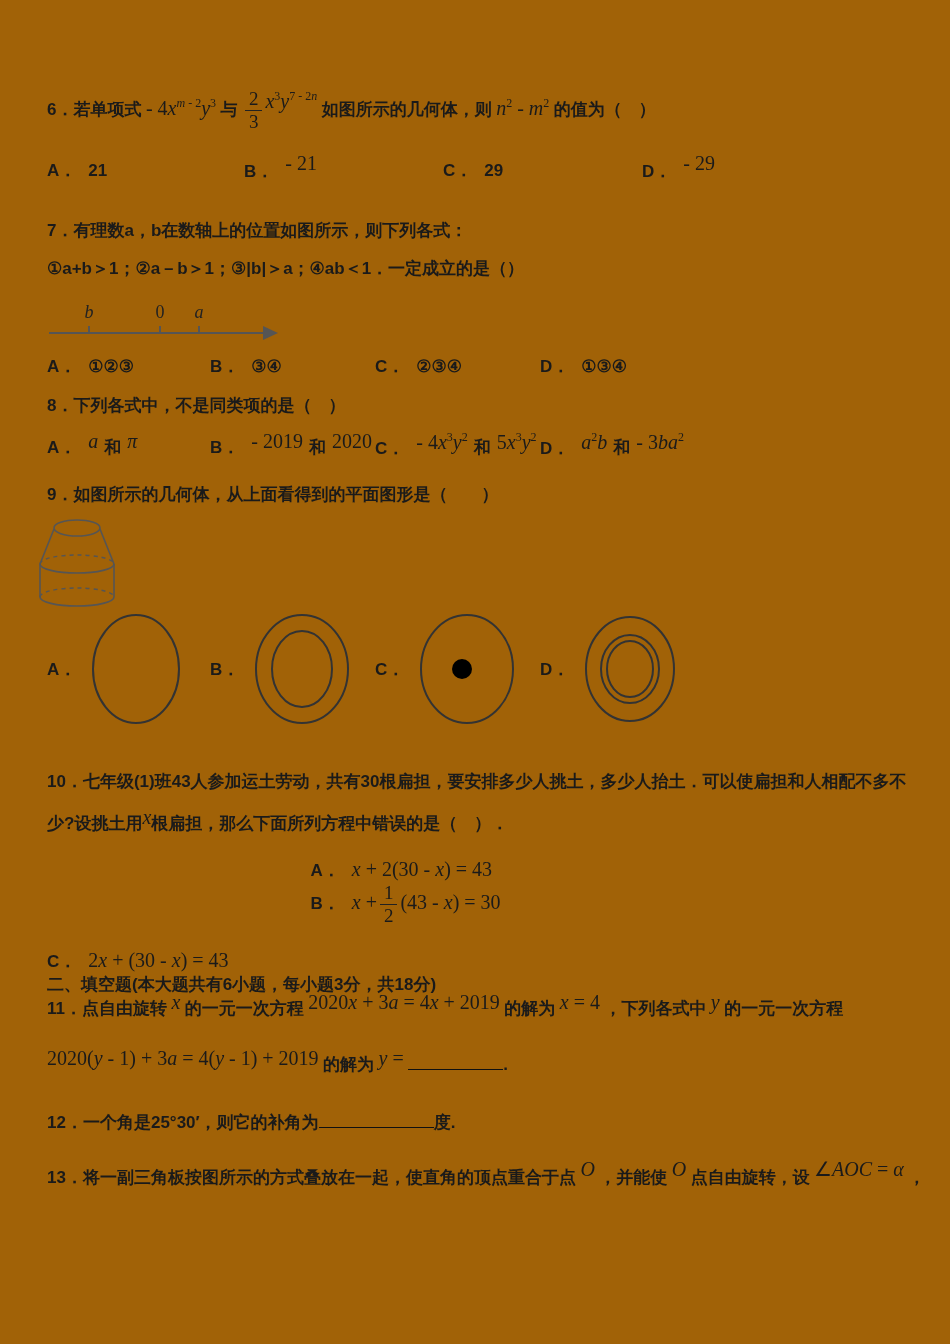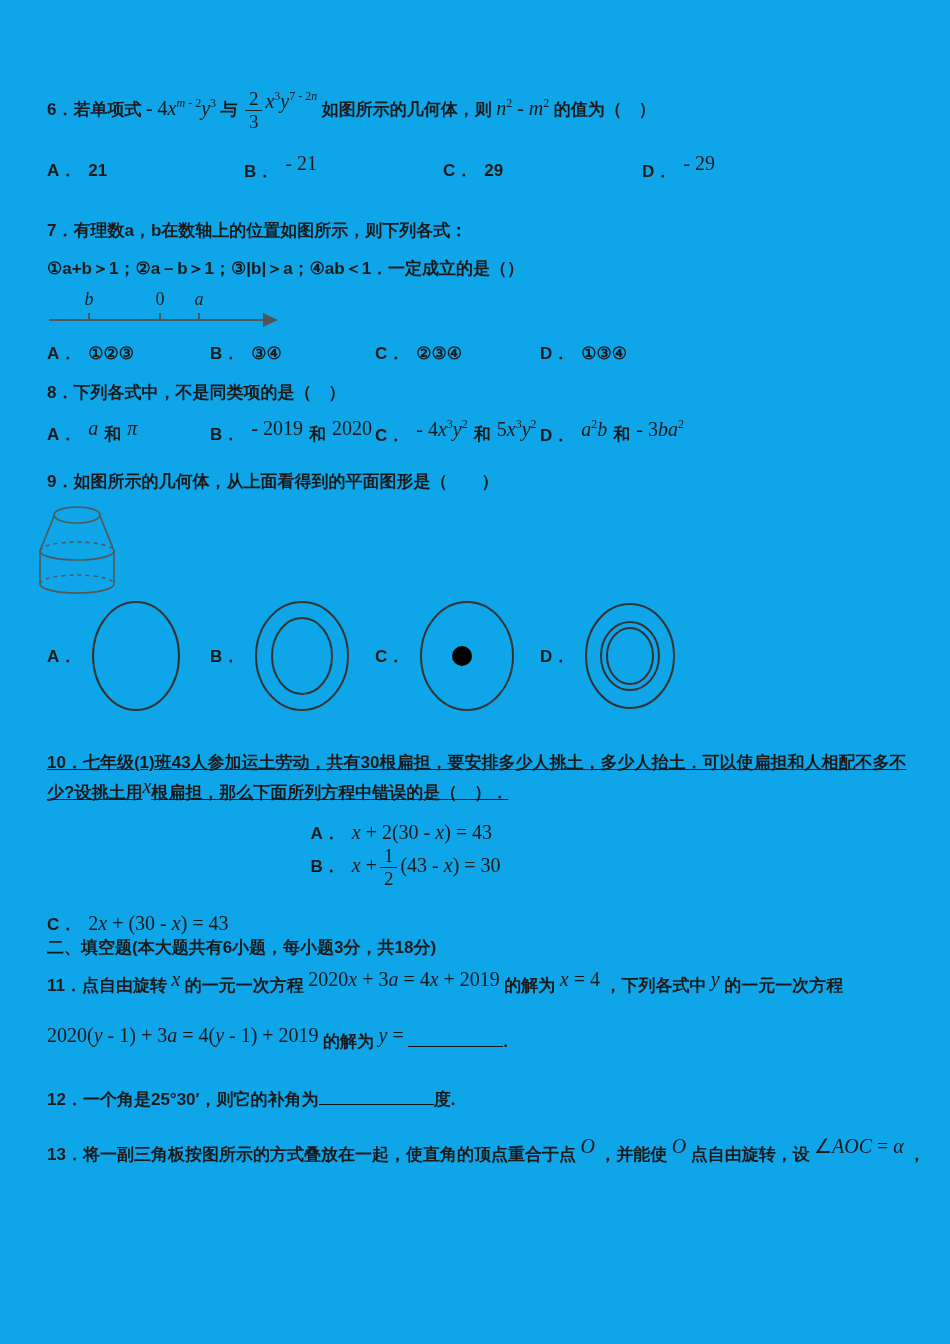--- a/index.html
+++ b/index.html
@@ -1,61 +1,61 @@
 <!DOCTYPE html>
 <html><head>
 <meta charset="utf-8">
 <style>
   html,body{margin:0;padding:0;background:#e8e8e8;}
   .page{
-    width:950px;height:1344px;margin:0 auto;background:#0ea5e9;
+    width:950px;height:1344px;margin:0 auto;background:#a16207;
     box-sizing:border-box;padding:88px 45px 0 47px;
     font-family:"Liberation Sans",sans-serif;color:#1a1a1a;overflow:hidden;
   }
   .cn{font-weight:700;font-size:17px;}
   .math{font-family:"Liberation Serif",serif;font-size:20px;font-weight:400;}
   .math i{font-style:italic;}
   .math sup{font-size:12px;}
   .raised{position:relative;top:-7px;display:inline-block;}
   .hraised{position:relative;top:-5px;display:inline-block;}
   .frac{display:inline-block;text-align:center;vertical-align:middle;
         font-family:"Liberation Serif",serif;font-size:19px;line-height:1.15;margin:0 3px;}
   .frac .fnum{display:block;padding:0 4px;border-bottom:1.5px solid #222;}
   .frac .fden{display:block;padding:0 4px;}
   .line{white-space:nowrap;}
-  .para{line-height:28px;width:860px;text-decoration:underline;}
+  .para{line-height:40px;width:860px;}
   .optrow{display:flex;align-items:center;}
   .opt{width:165px;box-sizing:border-box;}
   .opt:first-child{width:163px;}
   .opt2 .opt{width:331px;}
   .oval{margin-left:12px;}
   .sval{margin-left:6px;margin-right:6px;}
   .blank{display:inline-block;border-bottom:1.6px solid #111;height:1.05em;vertical-align:baseline;}
   .b95{width:95px;} .b115{width:115px;}
   svg{display:block;}
   .figrow{display:flex;align-items:center;}
   .circ-opt{display:flex;align-items:center;width:165px;}
   .circ-opt:first-child{width:163px;}
   .circ-opt svg{margin-left:14px;}
   
   .mb-q6stem{margin-bottom:26px;}
   .mb-q6opt{margin-bottom:36px;gap:34px;}
   .mb-q7l1{margin-bottom:15px;}
-  .mb-q7l2{margin-bottom:8px;}
+  .mb-q7l2{margin-bottom:21px;}
   .mb-nline{margin-bottom:8px;}
   .mb-q7opt{margin-bottom:16px;}
   .mb-q8l1{margin-bottom:18px;}
   .mb-q8opt{margin-bottom:24px;}
   .mb-q9l1{margin-bottom:10px;}
   .mb-solid{margin-bottom:4px;}
   .mb-circles{margin-bottom:36px;}
   .mb-q10p{margin-bottom:14px;}
   .mb-q10ab{margin-bottom:22px;flex-direction:column;}
   .mb-q10cd{}
-  .mb-sec2{margin-bottom:14px;}
+  .mb-sec2{}
   .mb-q11l1{margin-bottom:32px;}
   .mb-q11l2{margin-bottom:34px;}
   .mb-q12{margin-bottom:30px;}
 </style>
 </head>
 <body>
 
 <div class="page">
 
   <div class="line mb-q6stem">

